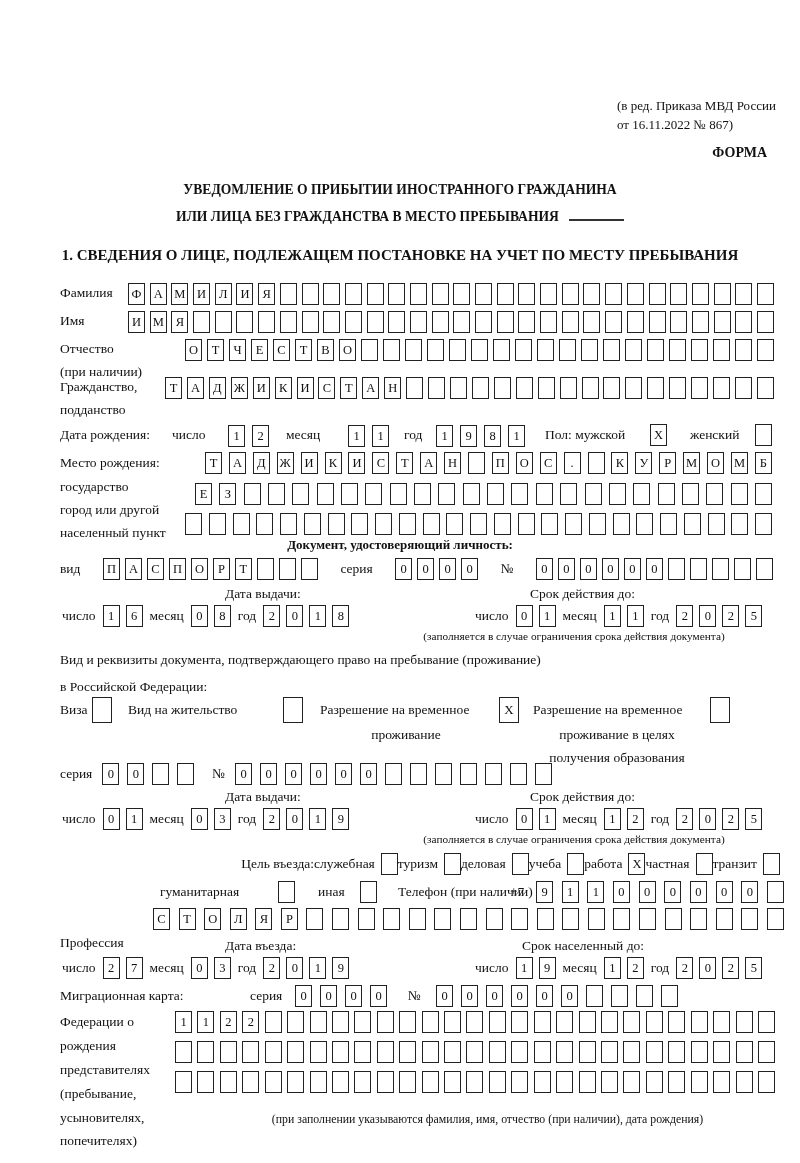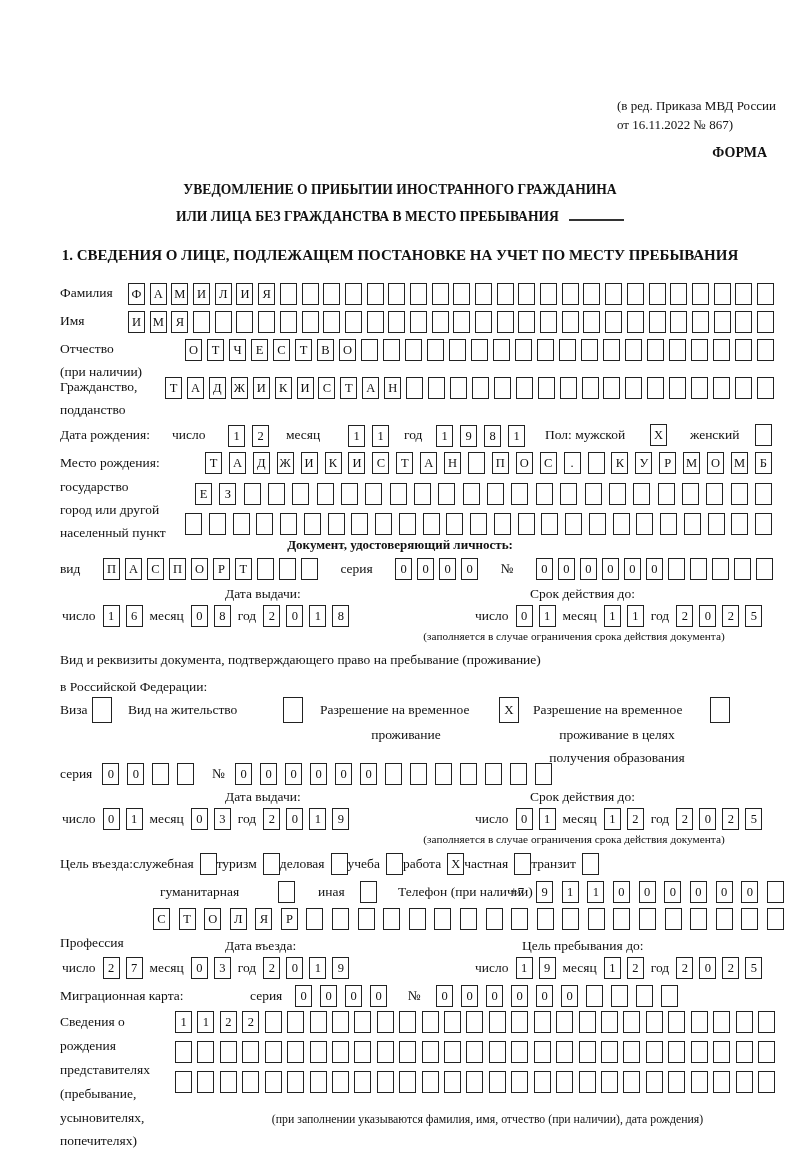--- a/index.html
+++ b/index.html
@@ -444,21 +444,21 @@
     <span class="lbl">год</span>
     <span class="strip g6">
         <span class="cbox">2</span>
         <span class="cbox">0</span>
         <span class="cbox">2</span>
         <span class="cbox">5</span>
       </span>
   </div>
   <div class="abs tiny" style="left:398px;top:833px;width:352px;text-align:center;">(заполняется в случае ограничения срока действия документа)</div>
 
-  <div class="abs flexrow" style="left:60px;top:853px;width:720px;justify-content:flex-start;">
+  <div class="abs flexrow" style="left:60px;top:853px;width:720px;justify-content:flex-end;">
     <span class="lbl">Цель въезда:</span>
     <span class="pair">
       <span class="lbl">служебная</span>
       <span class="cbox"></span>
     </span>
     <span class="pair">
       <span class="lbl">туризм</span>
       <span class="cbox"></span>
     </span>
     <span class="pair">
@@ -525,21 +525,21 @@
       <span class="cbox"></span>
       <span class="cbox"></span>
       <span class="cbox"></span>
       <span class="cbox"></span>
       <span class="cbox"></span>
       <span class="cbox"></span>
       <span class="cbox"></span>
     </div>
 
   <div class="abs lbl" style="left:225px;top:938px;">Дата въезда:</div>
-  <div class="abs lbl" style="left:522px;top:938px;">Цель пребывания до:</div>
+  <div class="abs lbl" style="left:522px;top:938px;">Срок населенный до:</div>
   <div class="abs dategroup" style="left:60px;top:957px;">
     <span class="lbl">число</span>
     <span class="strip g6">
         <span class="cbox">2</span>
         <span class="cbox">7</span>
       </span>
     <span class="lbl">месяц</span>
     <span class="strip g6">
         <span class="cbox">0</span>
         <span class="cbox">3</span>
@@ -587,21 +587,21 @@
       <span class="cbox">0</span>
       <span class="cbox">0</span>
       <span class="cbox">0</span>
       <span class="cbox">0</span>
       <span class="cbox"></span>
       <span class="cbox"></span>
       <span class="cbox"></span>
       <span class="cbox"></span>
     </div>
 
-  <div class="abs lbl" style="left:60px;top:1014px;">Сведения о</div>
+  <div class="abs lbl" style="left:60px;top:1014px;">Федерации о</div>
   <div class="abs lbl" style="left:60px;top:1038px;">рождения</div>
   <div class="abs lbl" style="left:60px;top:1062px;">представителях</div>
   <div class="abs lbl" style="left:60px;top:1086px;">(пребывание,</div>
   <div class="abs lbl" style="left:60px;top:1110px;">усыновителях,</div>
   <div class="abs lbl" style="left:60px;top:1133px;">попечителях)</div>
   <div class="abs strip sb" style="left:175px;top:1011px;width:600px;">
       <span class="cbox">1</span>
       <span class="cbox">1</span>
       <span class="cbox">2</span>
       <span class="cbox">2</span>

